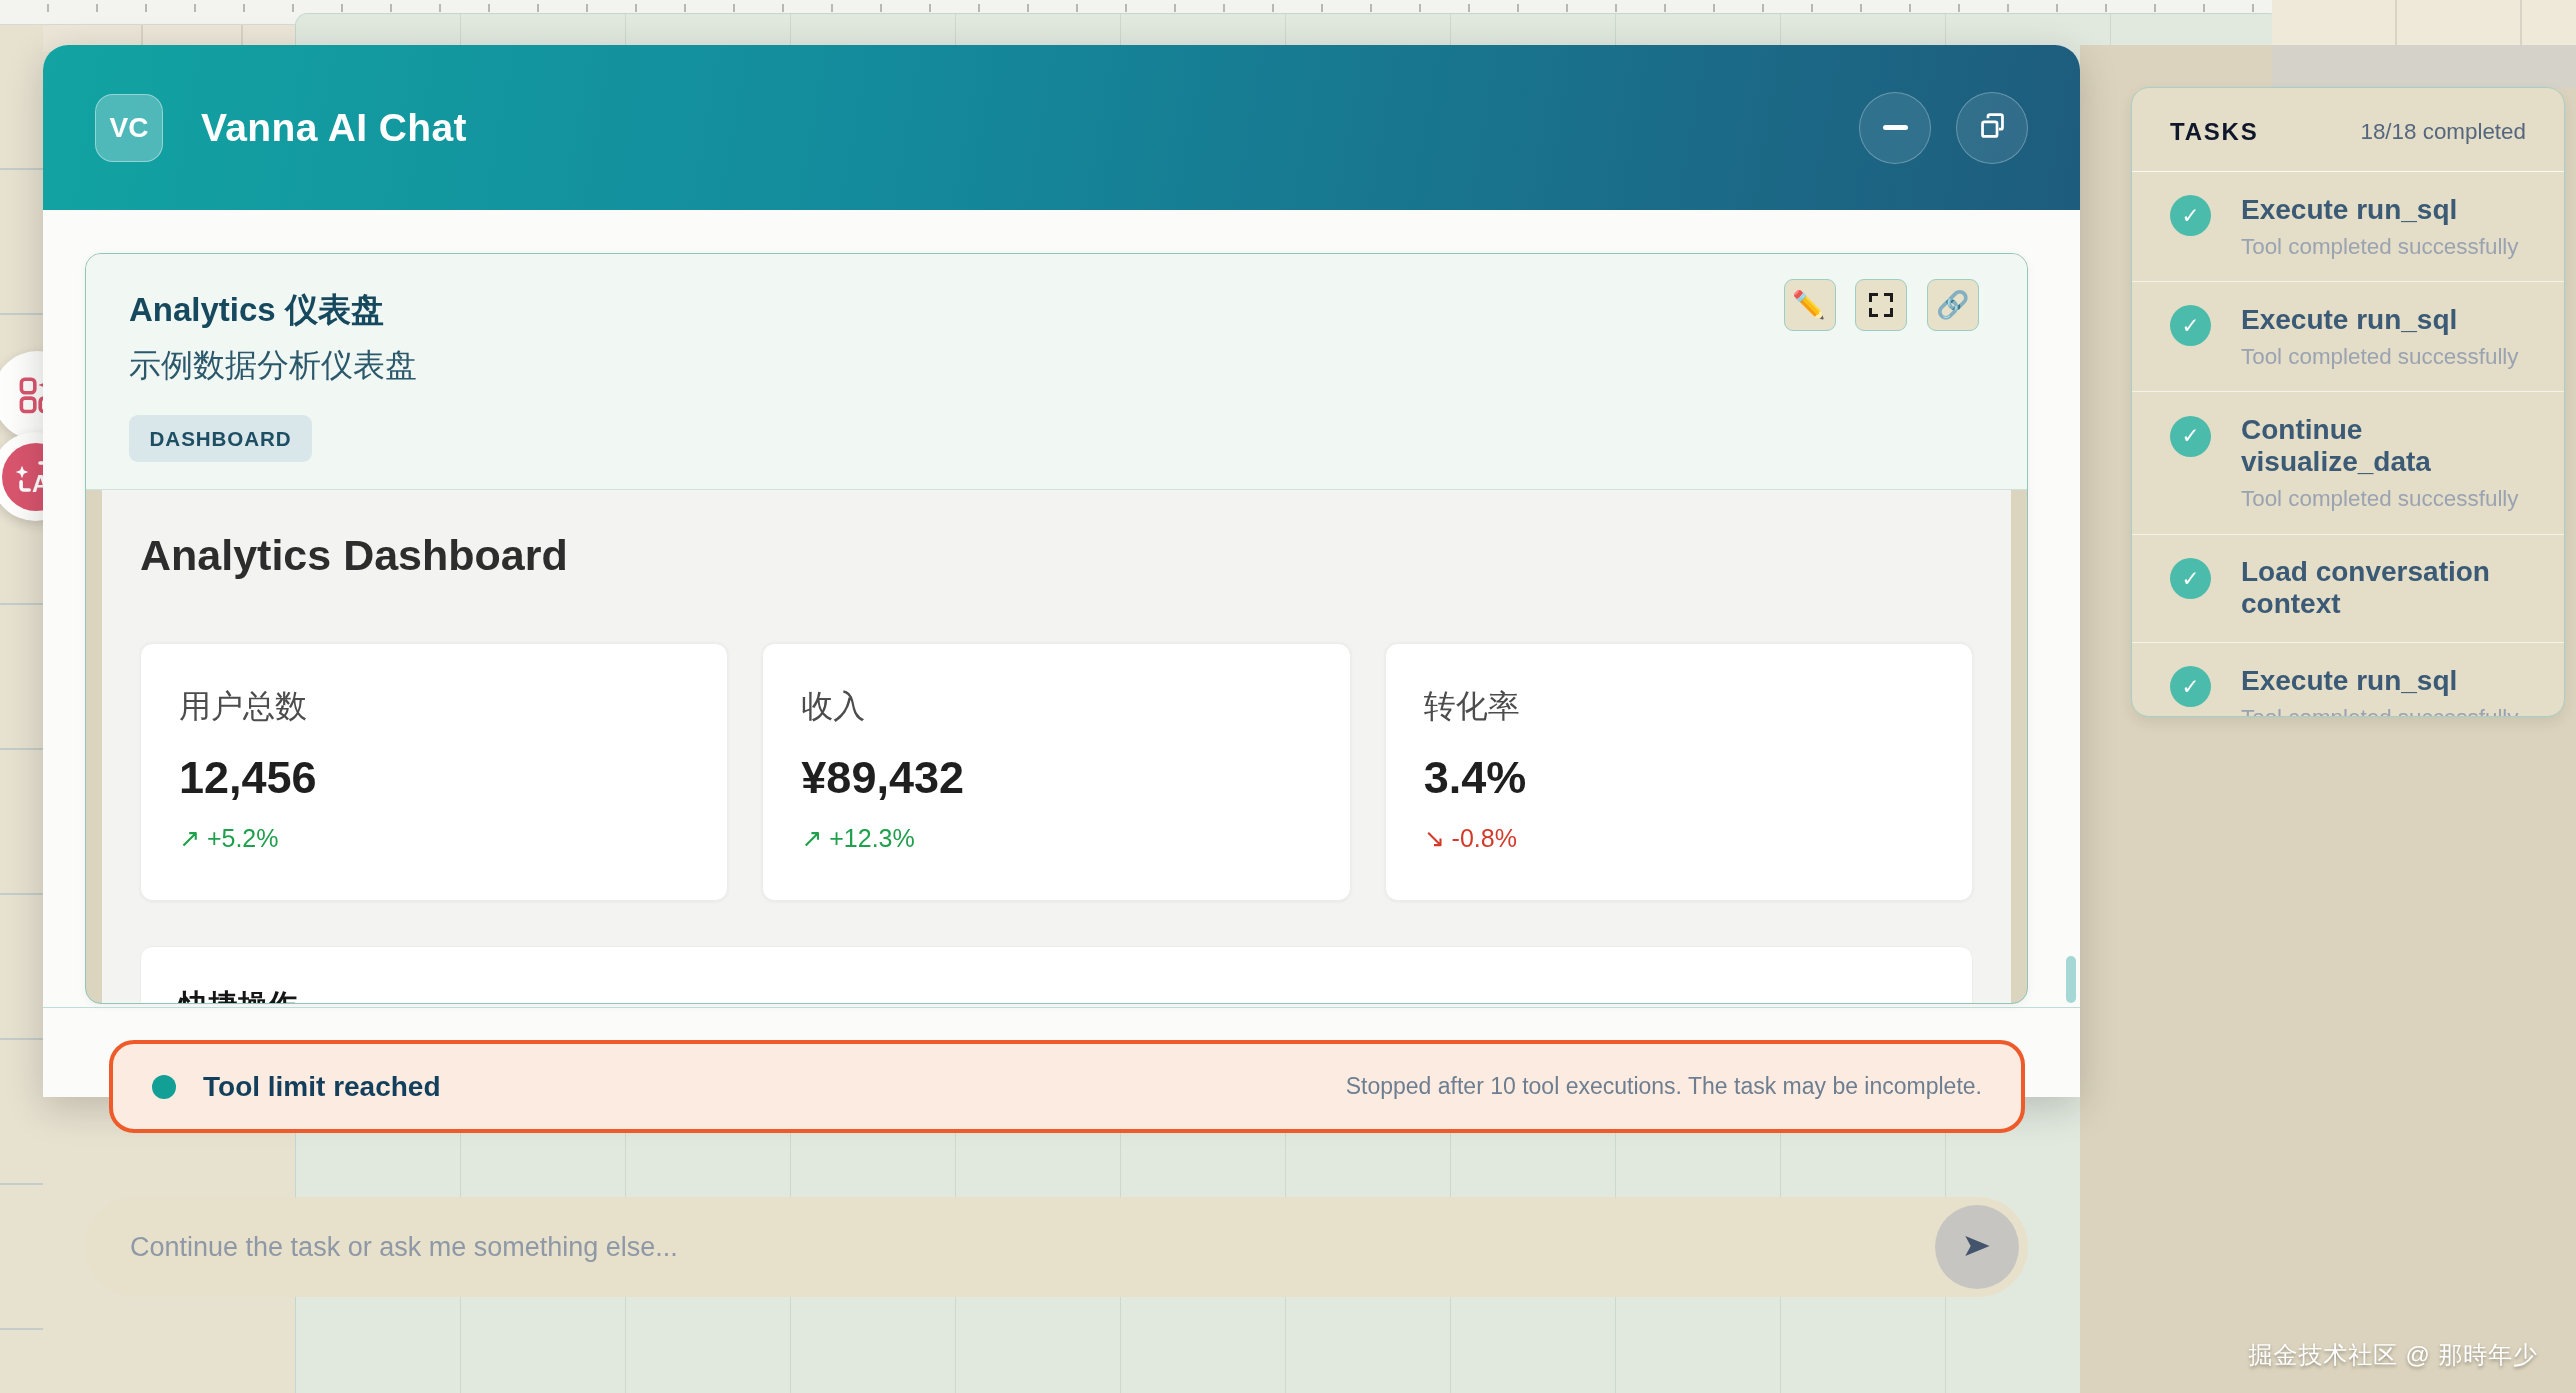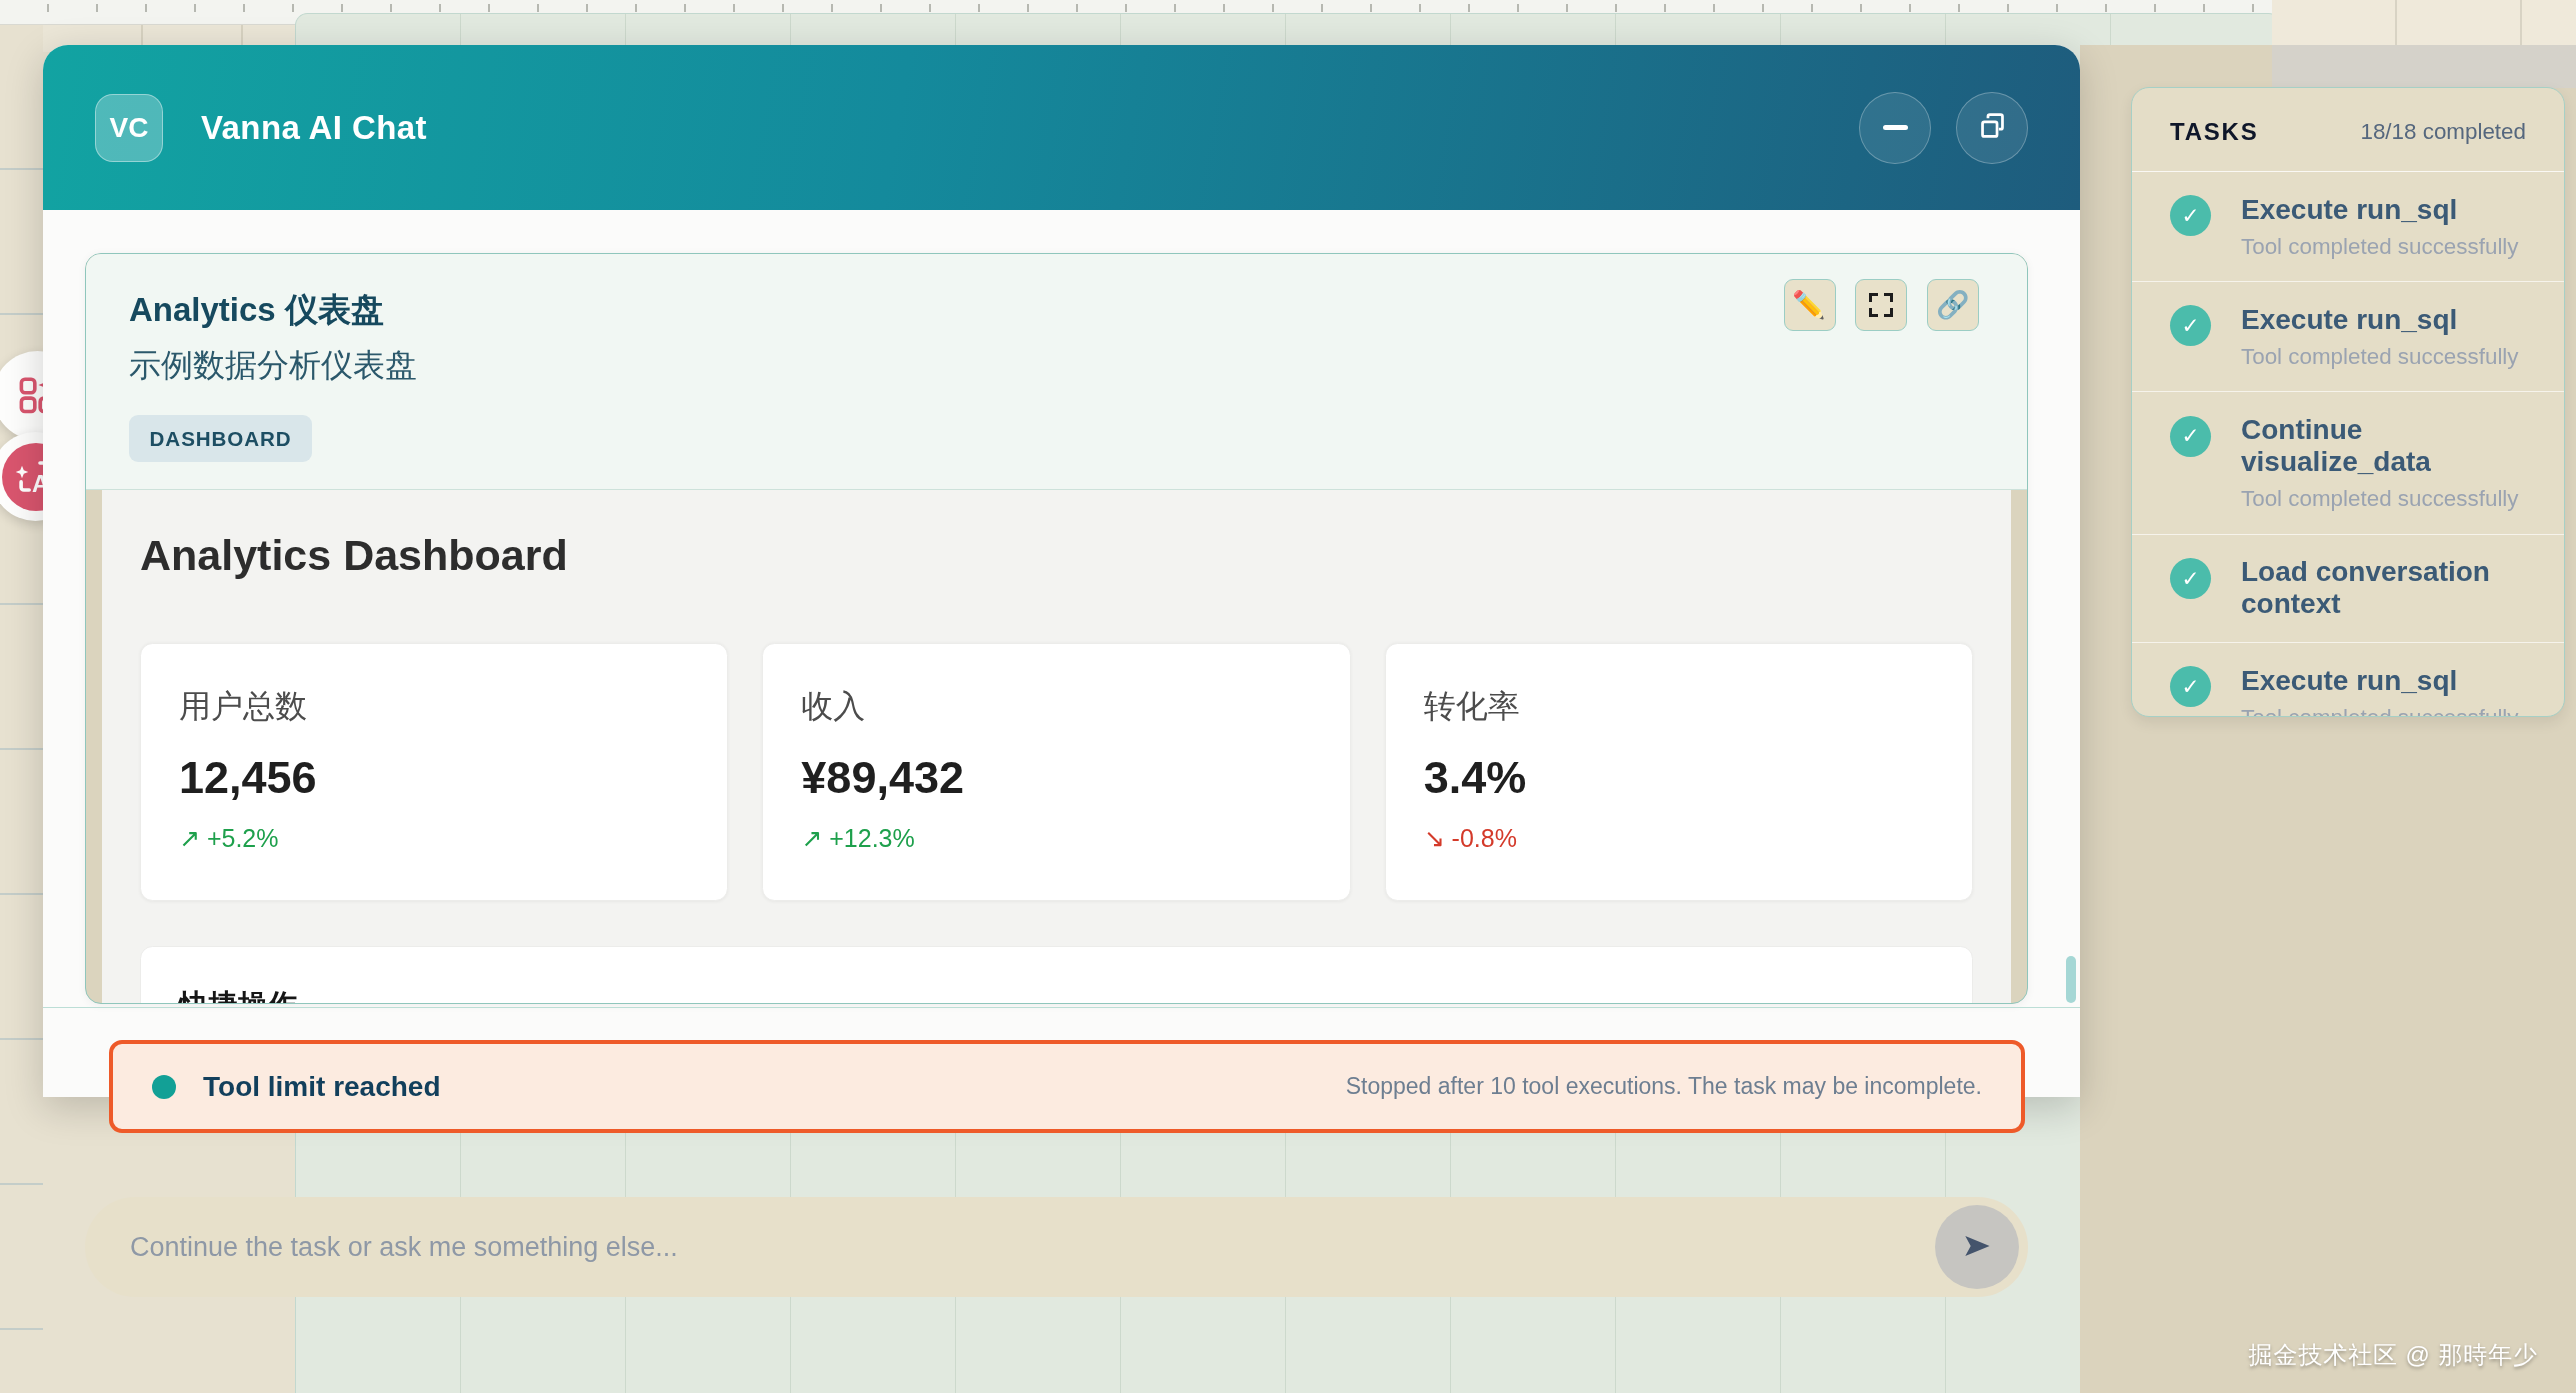--- a/index.html
+++ b/index.html
@@ -37,21 +37,21 @@
   
   .chat-panel{position:absolute;left:43px;top:45px;width:2037px;height:1052px;background:#fbfbfa;
     border-radius:25px 25px 0 0;box-shadow:0 10.7px 39px rgba(0,0,0,.18);z-index:10;}
 
   .chat-header{position:absolute;left:0;top:0;right:0;height:165px;border-radius:25px 25px 0 0;
     background:linear-gradient(100deg,#12a3a2 0%,#148a9c 42%,#1e5c7d 100%);
     display:flex;align-items:center;padding:0 52px;}
   .avatar{width:68px;height:68px;border-radius:18px;background:rgba(255,255,255,.26);
     border:1.8px solid rgba(255,255,255,.4);color:#fff;font-weight:bold;font-size:28px;
     display:flex;align-items:center;justify-content:center;}
-  .chat-title{margin-left:38px;color:#fff;font-size:33px;font-weight:bold;letter-spacing:0.4px;}
+  .chat-title{margin-left:38px;color:#fff;font-size:39px;font-weight:bold;letter-spacing:0.4px;}
   .header-actions{margin-left:auto;display:flex;gap:25px;}
   .hbtn{width:72px;height:72px;border-radius:50%;background:rgba(255,255,255,.09);
     border:1.8px solid rgba(255,255,255,.28);display:flex;align-items:center;justify-content:center;cursor:pointer;}
   .minus-bar{width:25px;height:4.5px;background:#fff;border-radius:2.7px;}
 
   
   .artifact{position:absolute;left:42px;top:208px;width:1943px;height:751px;
     border:1.8px solid #8fc6bc;border-radius:16px;background:#dbd4be;overflow:hidden;
     display:flex;flex-direction:column;box-shadow:0 1.8px 9px rgba(0,0,0,.05);}
   .artifact-header{background:#f1f7f3;padding:34px 43px 27px;border-bottom:1.8px solid #cde2da;position:relative;}
@@ -79,21 +79,21 @@
   .stat-change{font-size:25px;margin-top:20px;}
   .stat-change.up{color:#1ea04c;}
   .stat-change.down{color:#d43a2a;}
   .quick-card{margin-top:45px;background:#fff;border:0.9px solid #ececea;border-radius:12.5px;height:197px;padding:39px 38px;}
   .quick-title{font-size:29.5px;font-weight:bold;color:#161616;}
 
   .section-underline{position:absolute;left:0;right:0;top:962px;border-top:1.8px solid #bcded6;}
 
   
   .alert{position:absolute;left:66px;top:995px;width:1916px;height:93px;background:#fcebe0;
-    border:4.5px solid #ee5a29;border-radius:13px;display:flex;align-items:center;padding:0 39px;}
+    border:4.5px solid #ee5a29;border-radius:25px;display:flex;align-items:center;padding:0 39px;}
   .alert-dot{width:24px;height:24px;border-radius:50%;background:#12a096;flex-shrink:0;}
   .alert-title{margin-left:27px;font-size:28px;font-weight:bold;color:#123f5c;}
   .alert-detail{margin-left:auto;font-size:23px;color:#6d7e91;}
 
   
   .input-bar{position:absolute;left:42px;top:1152px;width:1943px;height:100px;background:#e7e0ca;
     border-radius:50px;display:flex;align-items:center;padding:0 9px 0 45px;}
   .chat-input{flex:1;background:transparent;border:none;outline:none;font-size:27px;color:#2f3c4c;
     font-family:"Liberation Sans","DejaVu Sans",sans-serif;}
   .chat-input::placeholder{color:#8e98a6;}

